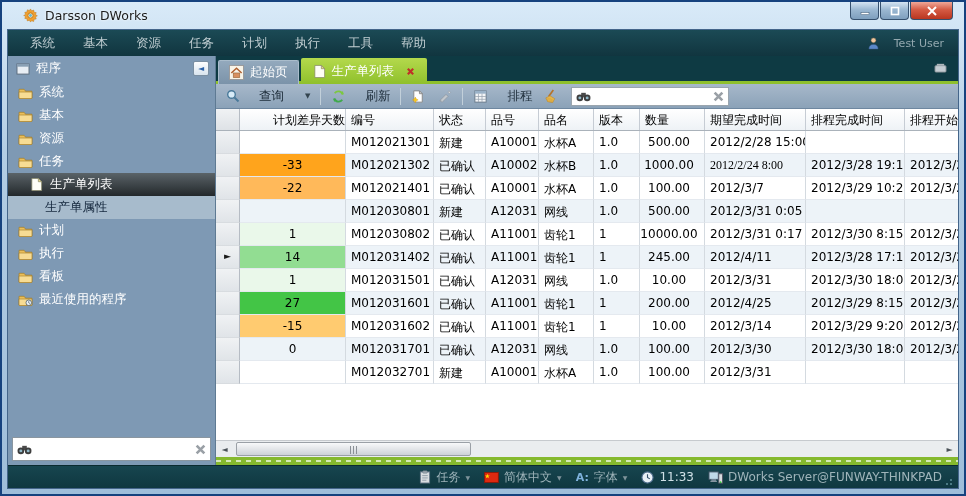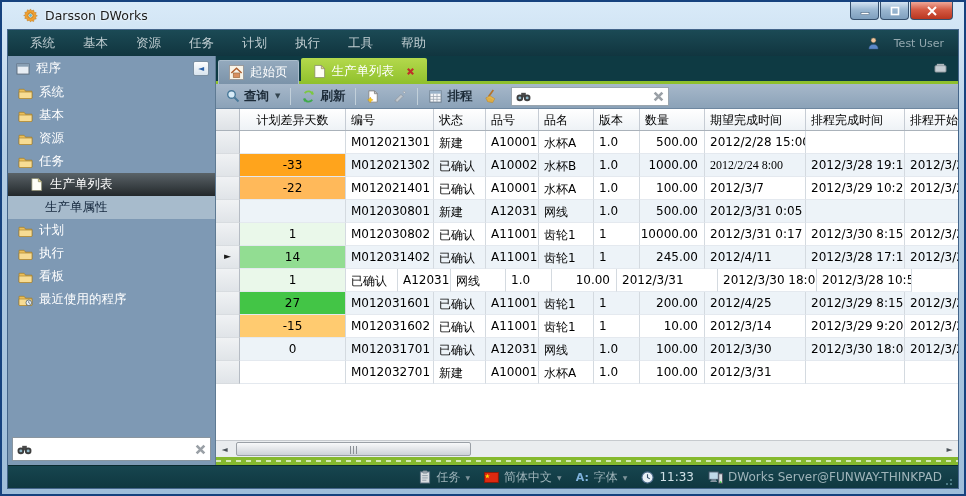--- a/index.html
+++ b/index.html
@@ -40,36 +40,36 @@
   .content { flex:1; display:flex; flex-direction:column; overflow:hidden; background:#d946ef; }
   .tabstrip { flex:0 0 28px; background:#0E3A43; display:flex; align-items:flex-end; padding-left:2px; position:relative; }
   .tabstrip::after { content:""; position:absolute; left:0; right:0; bottom:0; height:3px; background:#8FC02C; }
   .tab { height:24px; display:flex; align-items:center; gap:6px; padding:0 10px; margin-right:2px; border-radius:2px 2px 0 0;
          font-size:12.5px; color:#FFFFFF; position:relative; z-index:1; }
   .tab.inactive { background:linear-gradient(#93A9BD,#7B93A9); border:1px solid #A9BCCB; border-bottom:none; }
   .tab.active { background:linear-gradient(#B4D94C,#8FC02C); height:26px; padding:0 12px; }
   .winlist-icon { position:absolute; right:10px; top:6px; }
   
   .toolbar { flex:0 0 25px; background:linear-gradient(#A7B8CA,#8BA2B8); border-bottom:1px solid #6E87A0; display:flex; align-items:center; padding:0 6px; gap:3px; }
-  .tbtn { display:flex; align-items:center; gap:4px; font-size:12.5px; color:#1C2B38; padding:0 4px; height:21px;font-weight:bold; }
+  .tbtn { display:flex; align-items:center; gap:19px; font-size:12.5px; color:#1C2B38; padding:0 4px; height:21px; }
   .tb-caret { font-size:7px; color:#33444F; margin-left:2px; }
   .tb-sep { width:1px; height:17px; background:#76909F; border-right:1px solid #C2D0DA; margin:0 3px; }
   .tb-search { width:158px; height:19px; background:#fff; border:1px solid #9AA5AE; display:flex; align-items:center; gap:4px; padding:0 4px; margin-left:6px; }
   
   .tablewrap { flex:1; overflow:hidden; background:#FFFFFF; position:relative; }
   .tbl { display:flex; flex-direction:column; width:820px; }
   .theadrow { display:flex; height:22px; background:linear-gradient(#FFFFFF,#EEF2F6); border-bottom:1px solid #AAB2BA; }
   .th { font-size:12px; color:#000; padding:3px 0 0 5px; border-right:1px solid #C6CCD4; white-space:nowrap; overflow:hidden; }
-  .th.center { text-align:center; padding-left:0; }
+  .th.center { text-align:right; padding-left:0; }
   .corner { width:24px; flex:0 0 24px; background:linear-gradient(#F0F2F4,#DEE2E6); border-right:1px solid #B6BCC4; }
   .tr { display:flex; height:23px; background:#FFFFFF; }
   .tr.alt .td { background:#EDF3F8; }
   .td { font-size:12px; color:#000; padding:4px 0 0 5px; border-right:1px solid #D4DAE0; border-bottom:1px solid #E4E9EF;
         white-space:nowrap; overflow:hidden; background:#FFFFFF; }
-  .td.right { text-align:right; padding-right:6px; padding-left:0; }
+  .td.right { text-align:center; padding-right:6px; padding-left:0; }
   .td.center { text-align:center; padding-left:0; }
   .ind { width:24px; flex:0 0 24px; background:linear-gradient(#F0F2F4,#E0E4E8); border-right:1px solid #B6BCC4; border-bottom:1px solid #D8DCE0;
          font-size:9px; color:#1A1A1A; text-align:center; padding-top:5px; }
   
   .hscroll { flex:0 0 17px; background:#EAEDEF; border-top:1px solid #C6CACE; position:relative; }
   .sc-btn { position:absolute; top:1px; width:17px; height:15px; font-size:8px; color:#4A5258; display:flex; align-items:center; justify-content:center; }
   .sc-btn.left { left:0; } .sc-btn.right { right:0; }
   .sc-thumb { position:absolute; left:20px; top:1px; width:235px; height:14px; border:1px solid #9AA0A6; border-radius:2px;
               background:linear-gradient(#F8F9FA,#CDD2D7); }
   .sc-thumb::after { content:""; position:absolute; left:50%; top:3px; width:8px; height:8px; margin-left:-4px;
@@ -482,20 +482,21 @@
                     <div class="td" style="width: 55px; flex: 0 0 55px;">齿轮1</div>
                     <div class="td" style="width: 46px; flex: 0 0 46px;">1</div>
                     <div class="td right" style="width: 65px; flex: 0 0 65px;">245.00</div>
                     <div class="td" style="width: 101px; flex: 0 0 101px;">2012/4/11</div>
                     <div class="td" style="width: 99px; flex: 0 0 99px;">2012/3/28 17:13</div>
                     <div class="td" style="width: 95px; flex: 0 0 95px;">2012/3/28 10:52</div>
                   </div>
                   <div class="tr">
                     <div class="ind"></div>
                     <div class="td center" style="width: 106px; flex: 0 0 106px; background: rgb(234, 248, 234);">1</div>
+                    <div class="td" style="width: 88px; flex: 0 0 88px;">M012031501</div>
                     <div class="td" style="width: 52px; flex: 0 0 52px;">已确认</div>
                     <div class="td" style="width: 53px; flex: 0 0 53px;">A12031</div>
                     <div class="td" style="width: 55px; flex: 0 0 55px;">网线</div>
                     <div class="td" style="width: 46px; flex: 0 0 46px;">1.0</div>
                     <div class="td right" style="width: 65px; flex: 0 0 65px;">10.00</div>
                     <div class="td" style="width: 101px; flex: 0 0 101px;">2012/3/31</div>
                     <div class="td" style="width: 99px; flex: 0 0 99px;">2012/3/30 18:00</div>
                     <div class="td" style="width: 95px; flex: 0 0 95px;">2012/3/28 10:52</div>
                   </div>
                   <div class="tr alt">

